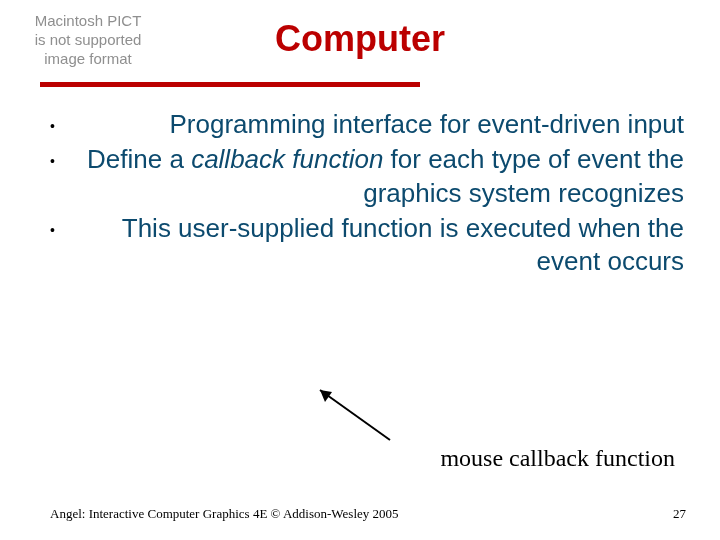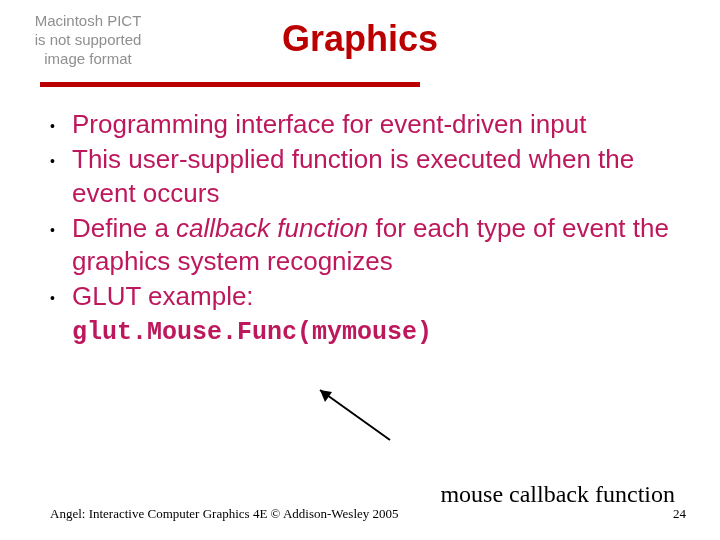--- a/index.html
+++ b/index.html
@@ -46,22 +46,23 @@
     right: 36px;
   }
   .bullet-list {
     list-style: none;
   }
   .bullet-item {
     position: relative;
     padding-left: 22px;
     font-size: 26px;
     line-height: 1.28;
-    color: #be185d;
+    color: #0c4a6e;
     margin-bottom: 2px;
+    text-align: right;
   }
   .bullet-item::before {
     content: "•";
     position: absolute;
     left: 0;
     top: 10px;
     font-size: 14px;
     color: #000;
   }
   .italic { font-style: italic; }
@@ -77,21 +78,20 @@
     width: 120px;
     height: 70px;
   }
   .caption {
     position: absolute;
     right: 45px;
     top: 445px;
     font-family: "Times New Roman", Times, serif;
     font-size: 24px;
     color: #000;
-    margin-top: 36px;
   }
   .footer-left {
     position: absolute;
     left: 50px;
     bottom: 18px;
     font-family: Liberation Serif, serif;
     font-size: 13px;
     color: #000;
   }
   .footer-right {
@@ -105,50 +105,46 @@
 </style>
 </head>
 <body>
 
 <div class="placeholder-box">
   <div>Macintosh PICT</div>
   <div>is not supported</div>
   <div>image format</div>
 </div>
 
-<h1 class="title">Graphics</h1>
+<h1 class="title">Computer</h1>
 
 <div class="rule"></div>
 
 <div class="content">
   <ul class="bullet-list">
 
     <li class="bullet-item">
       <span>Programming interface for event-driven input</span>
     </li>
 
     <li class="bullet-item">
-      <span>This user-supplied function is executed when the event occurs</span>
-    </li>
-
-    <li class="bullet-item">
       <span>Define a </span><span class="italic">callback function</span><span> for each type of event the graphics system recognizes</span>
     </li>
 
     <li class="bullet-item">
-      <span>GLUT example:</span><br>
-      <span class="code">glut.Mouse.Func(mymouse)</span>
+      <span>This user-supplied function is executed when the event occurs</span>
     </li>
+
 
   </ul>
 </div>
 
 <div class="arrow-wrap">
   <svg width="120" height="70" viewBox="0 0 120 70">
     <line x1="30" y1="10" x2="100" y2="60" stroke="#000" stroke-width="2"></line>
     <polygon points="30,10 42,12 35,22" fill="#000"></polygon>
   </svg>
 </div>
 
 <div class="caption">mouse callback function</div>
 
 <div class="footer-left">Angel: Interactive Computer Graphics 4E © Addison-Wesley 2005</div>
-<div class="footer-right">24</div>
+<div class="footer-right">27</div>
 
 </body></html>

